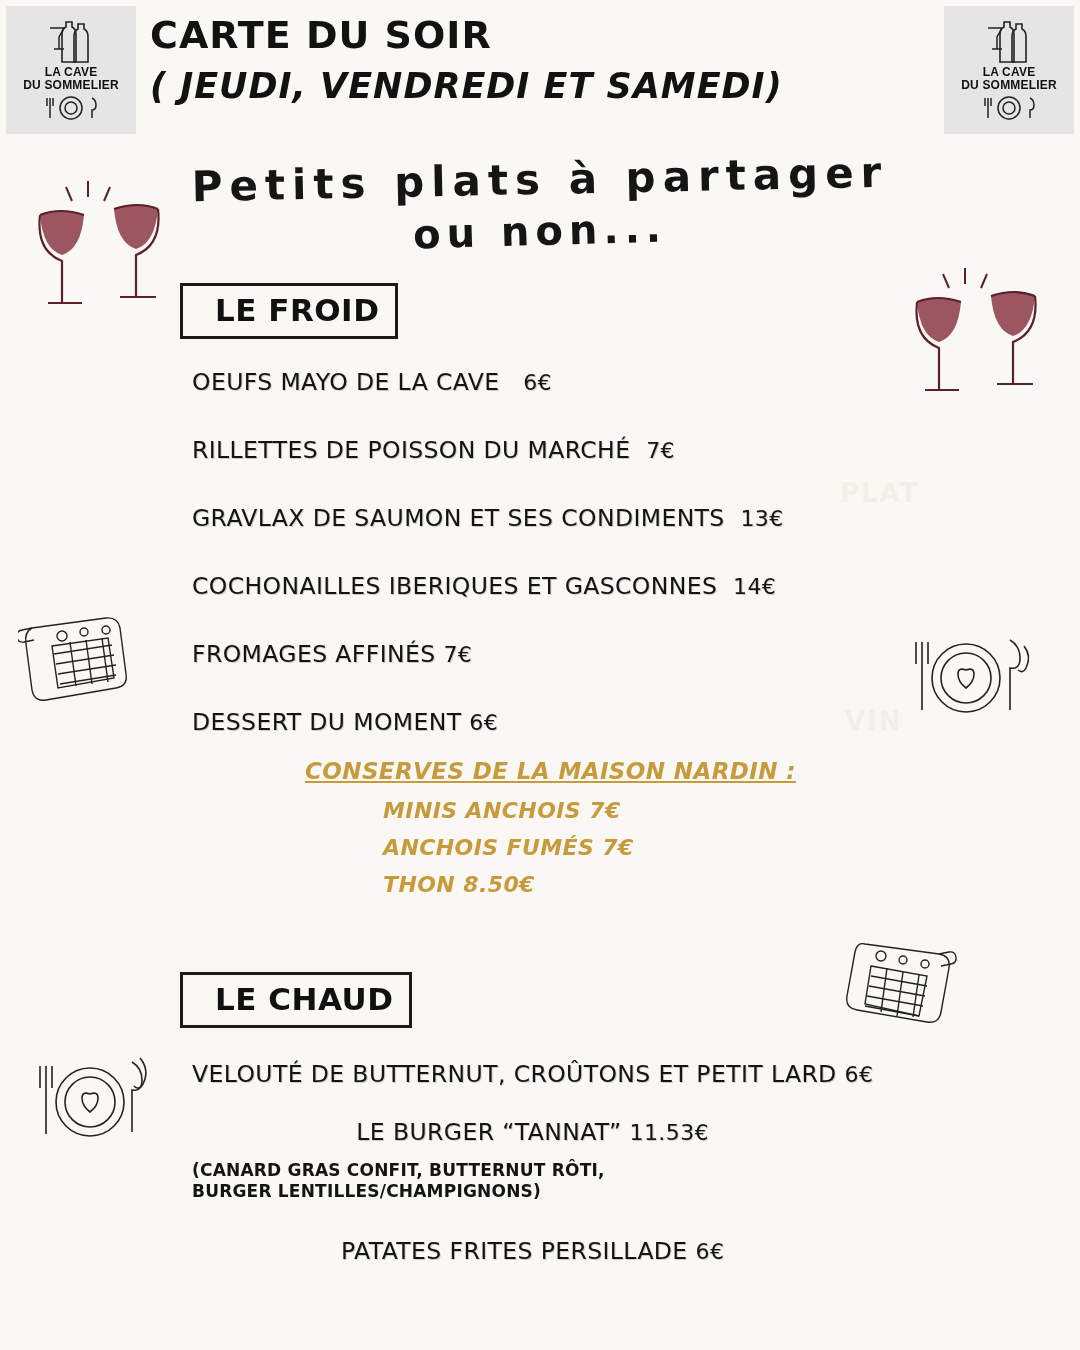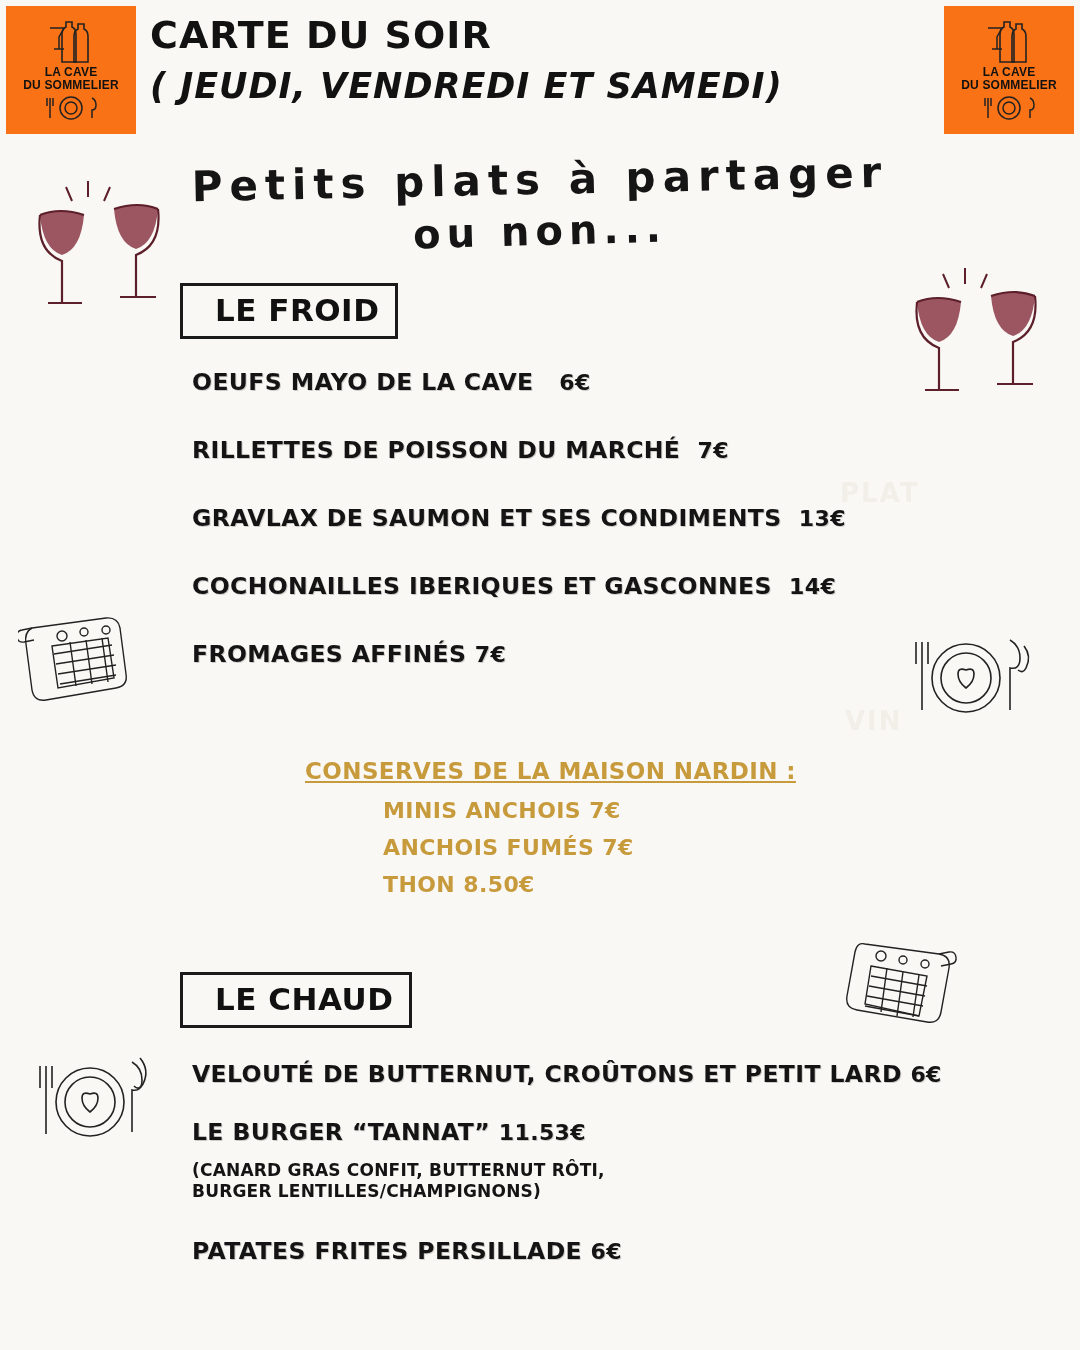--- a/index.html
+++ b/index.html
@@ -15,21 +15,21 @@
     overflow: hidden;
     color: #1b1b1b;
   }
 
   
   .logo {
     position: absolute;
     top: 6px;
     width: 130px;
     height: 128px;
-    background: #f97316;
+    background: #e5e5e5;
     display: flex;
     flex-direction: column;
     align-items: center;
     justify-content: center;
     gap: 2px;
   }
   .logo-left { left: 6px; }
   .logo-right { right: 6px; }
   .logo svg { display: block; }
   .logo-text {
@@ -108,55 +108,56 @@
   #box-froid { top: 283px; left: 180px; }
   #box-chaud { top: 972px; left: 180px; }
 
   
   .items {
     position: absolute;
     left: 192px;
   }
   .item {
     font-family: "DejaVu Sans", sans-serif;
-    font-weight: bold;
+    font-weight: normal;
     font-size: 23.5px;
     letter-spacing: .4px;
     color: #141414;
     text-shadow: 1px 1px 0 rgba(0,0,0,0.18);
     white-space: nowrap;
   }
   .item .price { font-size: 22px; }
 
   #items-froid { top: 368px; }
   #items-froid .item { margin-bottom: 40px; }
 
   .conserves {
     position: absolute;
     left: 305px;
     top: 758px;
     color: #c79a3c;
     font-family: "DejaVu Sans", sans-serif;
     font-weight: bold;
+    font-style: italic;
   }
   .conserves-title {
     font-size: 23px;
     text-decoration: underline;
     letter-spacing: .4px;
     margin-bottom: 14px;
   }
   .conserves-item {
     font-size: 22px;
     letter-spacing: .4px;
     margin-left: 78px;
     margin-bottom: 12px;
   }
 
   #items-chaud { top: 1060px; }
-  #items-chaud .item { margin-bottom: 14px; }
+  #items-chaud .item { margin-bottom: 14px; text-align: center; }
   .item-note {
     font-family: "DejaVu Sans", sans-serif;
     font-weight: bold;
     font-size: 17px;
     line-height: 1.25;
     color: #141414;
     letter-spacing: .2px;
     margin-top: 4px;
     margin-bottom: 34px;
   }
@@ -348,20 +349,24 @@
     &nbsp;<span class="price">13€</span>
   </div>
   <div class="item">
     <span>COCHONAILLES IBERIQUES ET GASCONNES</span>
     &nbsp;<span class="price">14€</span>
   </div>
   <div class="item">
     <span>FROMAGES AFFINÉS</span>
     <span class="price">7€</span>
   </div>
+  <div class="item">
+    <span>DESSERT DU MOMENT</span>
+    <span class="price">6€</span>
+  </div>
 </div>
 
 <div class="conserves">
   <div class="conserves-title">CONSERVES DE LA MAISON NARDIN  :</div>
   <div class="conserves-item">
     <span>MINIS ANCHOIS</span>
     <span>7€</span>
   </div>
   <div class="conserves-item">
     <span>ANCHOIS FUMÉS</span>

